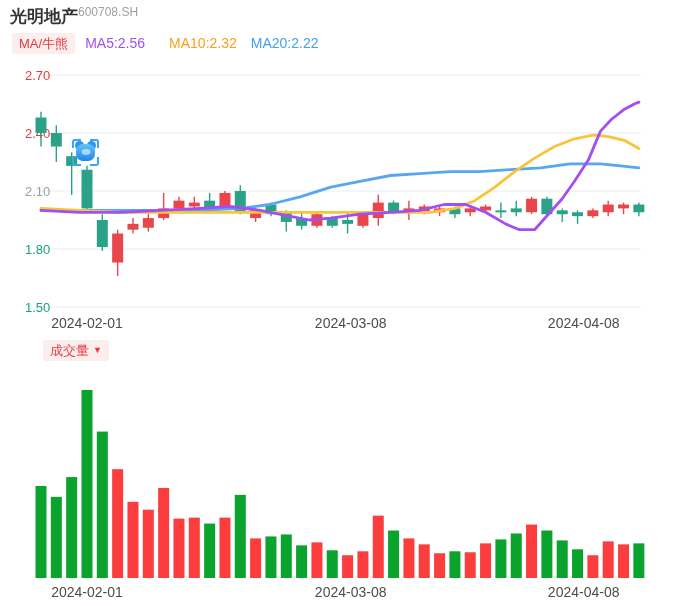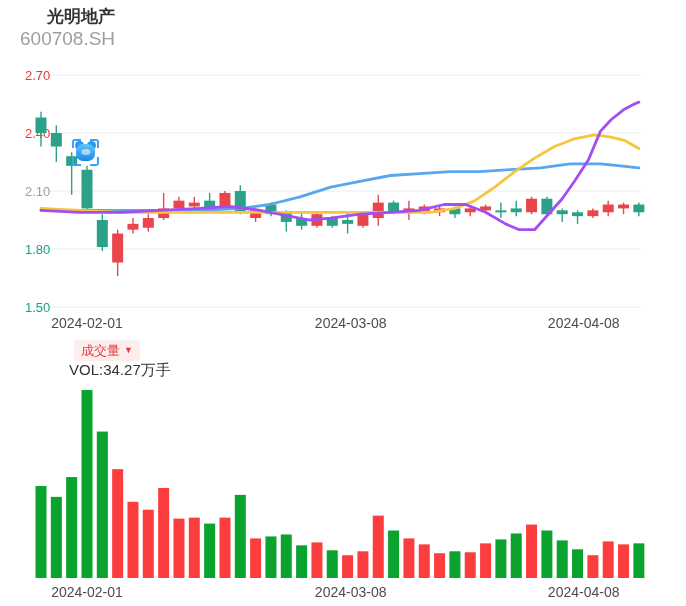--- a/index.html
+++ b/index.html
@@ -1,20 +1,20 @@
 <!DOCTYPE html>
 <html><head>
 <meta charset="utf-8">
 <style>
   html,body{margin:0;padding:0;background:#ffffff;}
   .app{position:relative;width:686px;height:606px;background:#ffffff;
        font-family:"Liberation Sans",sans-serif;overflow:hidden;}
-  .title-row{position:absolute;left:10px;top:5px;display:flex;align-items:flex-end;flex-direction:column;}
+  .title-row{position:absolute;left:10px;top:5px;display:flex;align-items:flex-start;}
   .stock-name{font-size:17px;font-weight:bold;color:#333333;}
-  .stock-code{font-size:19px;color:#9e9e9e;margin-left:10px;}
+  .stock-code{font-size:12px;color:#9e9e9e;margin-left:0;}
   .legend-row{position:absolute;left:12px;top:32px;display:flex;align-items:center;height:22px;}
   .badge{background:#fdeeee;color:#e5383b;border-radius:3px;padding:3px 7px;
          font-size:13px;line-height:15px;display:inline-flex;align-items:center;cursor:pointer;}
   .ma-item{font-size:14px;margin-left:14px;cursor:pointer;}
   .ma-item.first{margin-left:10px;}
   .ma-item.gap{margin-left:24px;}
   svg{position:absolute;left:0;font-family:"Liberation Sans",sans-serif;}
   #price-svg{top:60px;}
   #vol-svg{top:360px;}
   .vol-header{position:absolute;left:43px;top:340px;display:flex;align-items:center;flex-direction:column;}
@@ -37,20 +37,26 @@
 </head>
 <body>
 
 <div class="app">
 
   <div class="title-row">
     <span class="stock-name">光明地产</span>
     <span class="stock-code">600708.SH</span>
   </div>
 
+  <div class="legend-row">
+    <span class="badge">MA/牛熊</span>
+    <span class="ma-item first" id="ma5" style="color: rgb(155, 81, 245);">MA5:2.56</span>
+    <span class="ma-item gap" id="ma10" style="color: rgb(248, 160, 26);">MA10:2.32</span>
+    <span class="ma-item" id="ma20" style="color: rgb(66, 160, 245);">MA20:2.22</span>
+  </div>
 
   <svg id="price-svg" width="686" height="276" viewBox="0 60 686 276">
       <line x1="38" x2="641" y1="75" y2="75" stroke="#e8eef5" stroke-width="1"></line>
       <line x1="38" x2="641" y1="133.00000000000006" y2="133.00000000000006" stroke="#e8eef5" stroke-width="1"></line>
       <line x1="38" x2="641" y1="191.00000000000003" y2="191.00000000000003" stroke="#e8eef5" stroke-width="1"></line>
       <line x1="38" x2="641" y1="249.00000000000003" y2="249.00000000000003" stroke="#e8eef5" stroke-width="1"></line>
       <line x1="38" x2="641" y1="307.00000000000006" y2="307.00000000000006" stroke="#e8eef5" stroke-width="1"></line>
       <text x="25" y="79.5" fill="#e23b3b" font-size="13">2.70</text>
       <text x="25" y="137.50000000000006" fill="#e23b3b" font-size="13">2.40</text>
       <text x="25" y="195.50000000000003" fill="#9aa0a6" font-size="13">2.10</text>
@@ -154,21 +160,20 @@
     <span class="bear-face">
       <span class="bear-snout"></span>
     </span>
   </div>
 
   <div class="vol-header">
     <span class="badge">
       <span>成交量</span>
       <span class="dd-icon">▼</span>
     </span>
-    <span class="vol-label">VOL:34.27万手</span>
   </div>
 
   <svg id="vol-svg" width="686" height="246" viewBox="0 360 686 246">
       <rect x="35.5" y="485.978947368421" width="11" height="92.02105263157895" fill="#09a32e"></rect>
       <rect x="50.83" y="496.86315789473684" width="11" height="81.13684210526316" fill="#09a32e"></rect>
       <rect x="66.16" y="477.0736842105263" width="11" height="100.92631578947369" fill="#09a32e"></rect>
       <rect x="81.49000000000001" y="390" width="11" height="188" fill="#09a32e"></rect>
       <rect x="96.82" y="431.5578947368421" width="11" height="146.44210526315788" fill="#09a32e"></rect>
       <rect x="112.15" y="469.1578947368421" width="11" height="108.8421052631579" fill="#fc3d3d"></rect>
       <rect x="127.48000000000002" y="501.8105263157895" width="11" height="76.18947368421053" fill="#fc3d3d"></rect>

